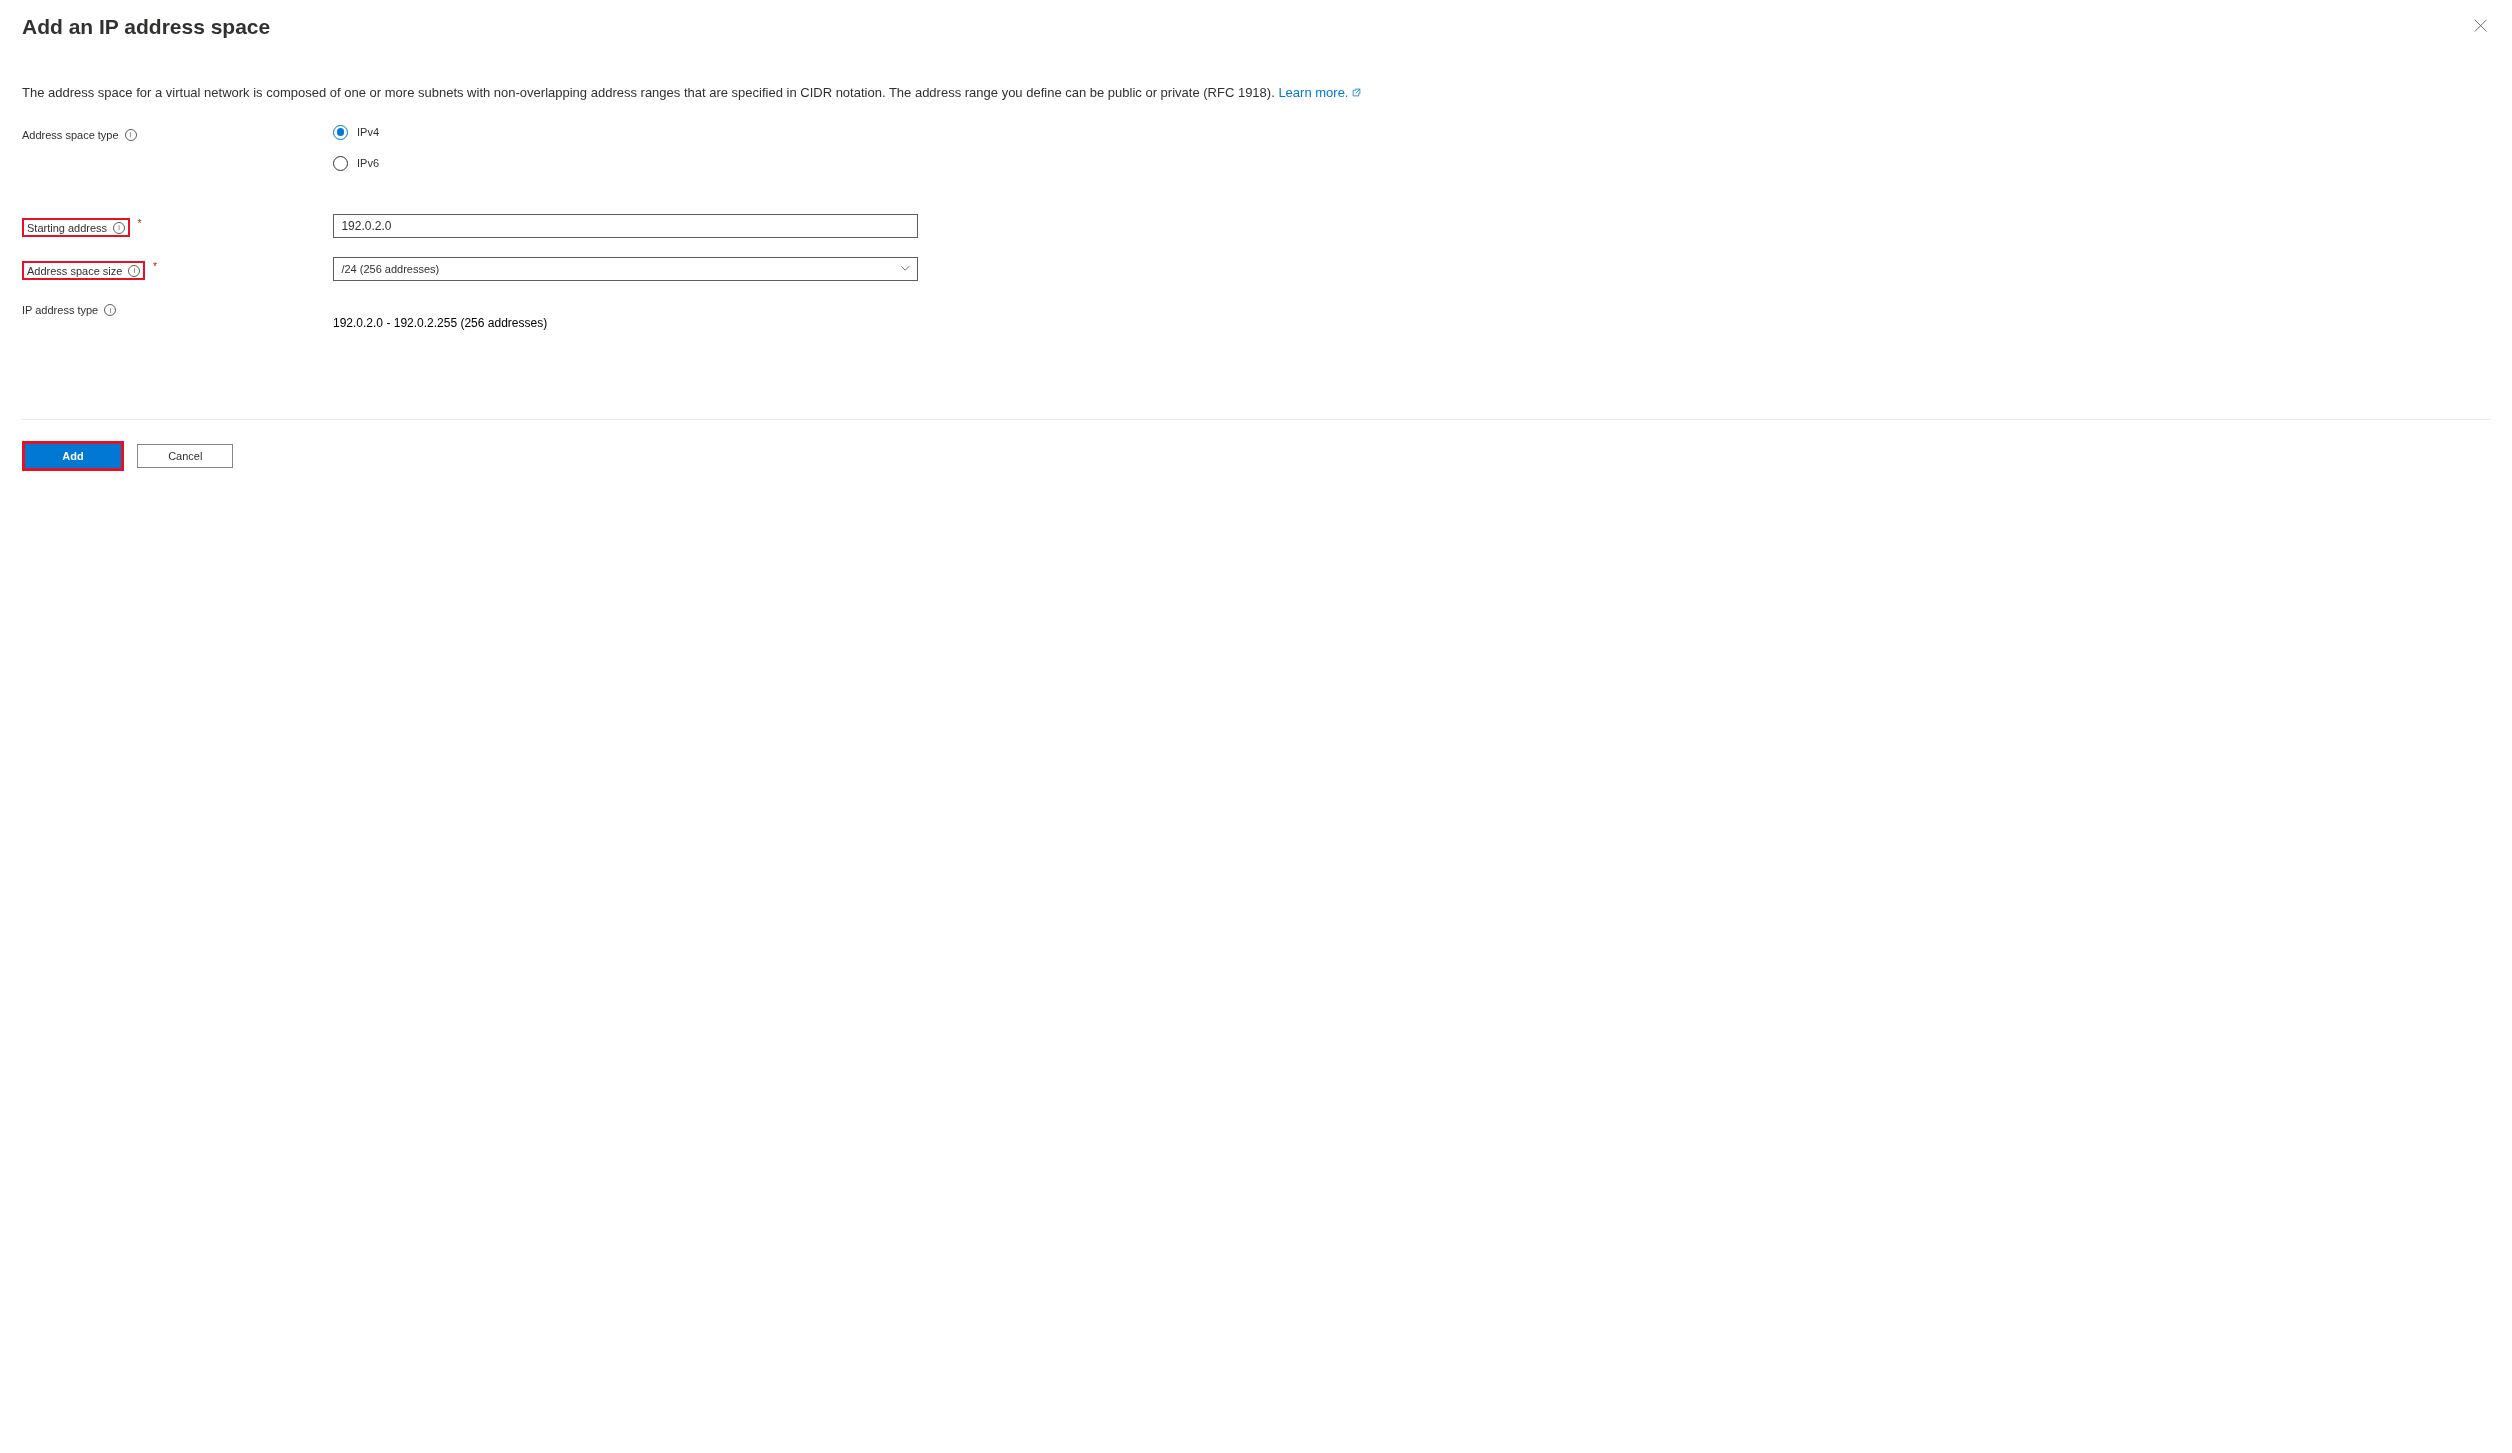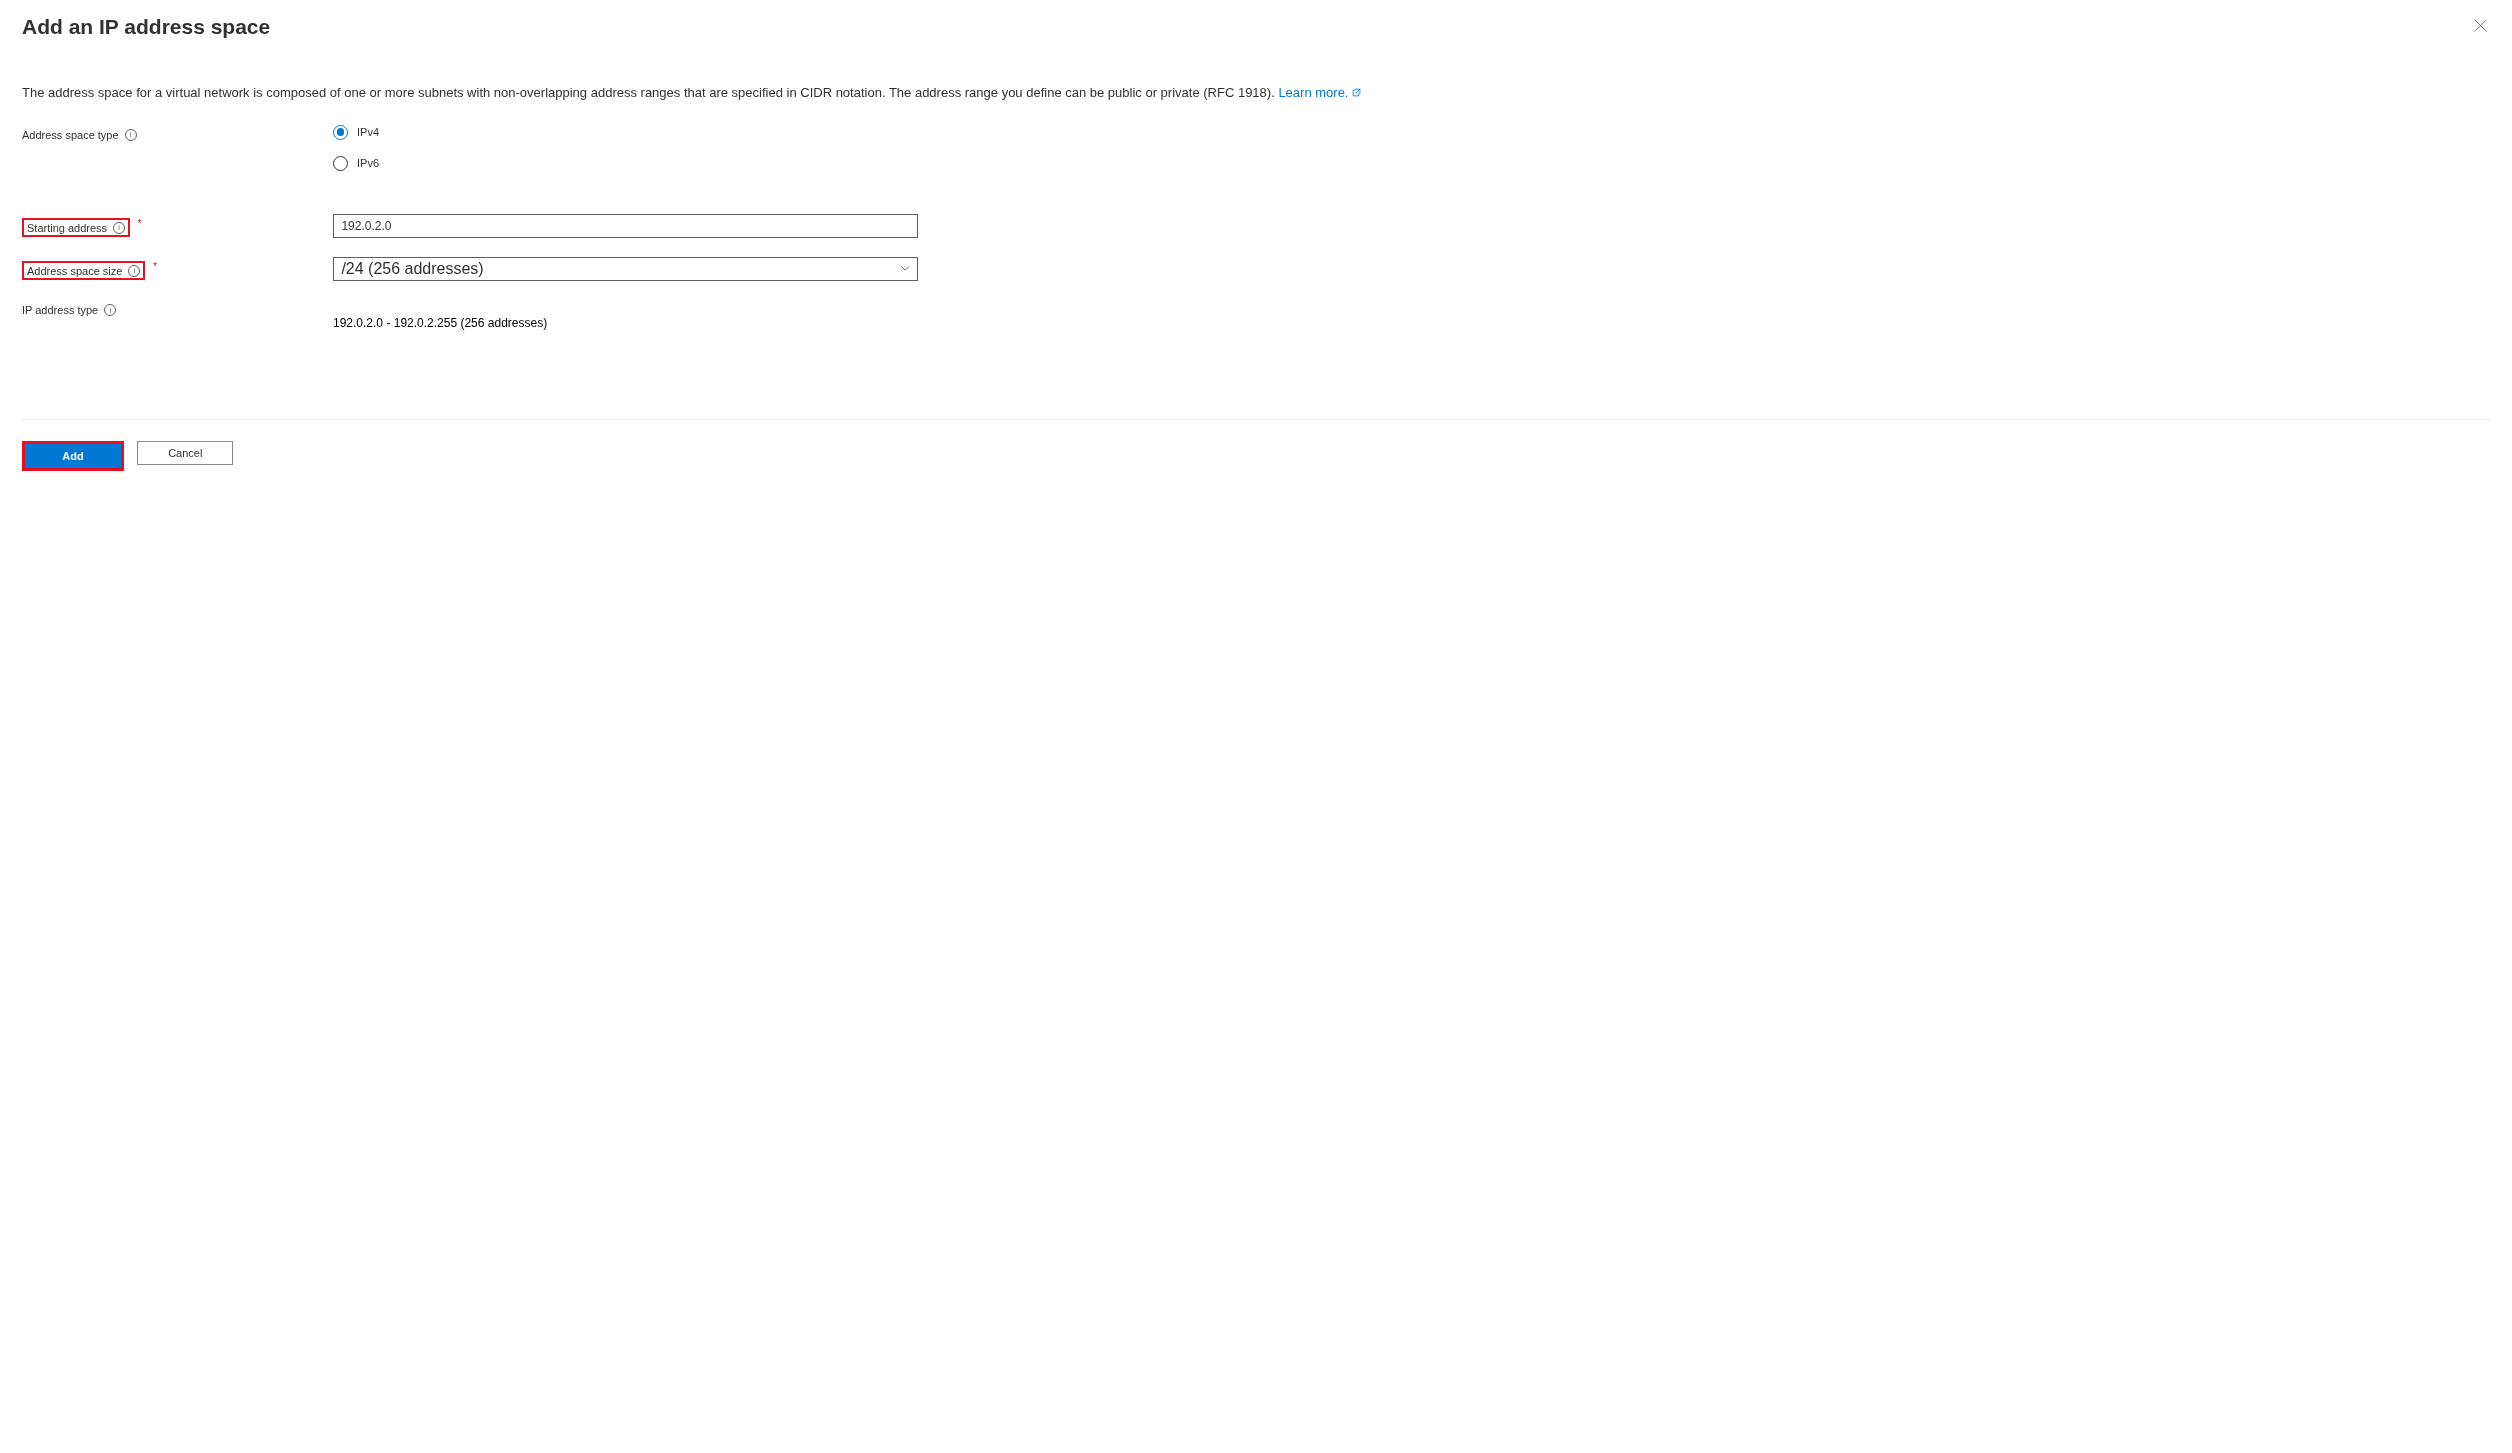--- a/index.html
+++ b/index.html
@@ -126,21 +126,21 @@
     }
     .select-wrapper {
       position: relative;
       width: 100%;
     }
     .select-input {
       width: 100%;
       height: 24px;
       border: 0.7px solid #605e5c;
       padding: 0 22px 0 7.4px;
-      font-size: 16px;
+      font-size: 11px;
       font-family: inherit;
       color: #323130;
       background: #ffffff;
       appearance: none;
       cursor: pointer;
       text-align: left;
     }
     .chevron {
       position: absolute;
       right: 7.4px;
@@ -162,21 +162,21 @@
       gap: 6px;
     }
     .footer-sep {
       border: none;
       border-top: 0.7px solid #edebe9;
       margin-top: 89px;
       margin-bottom: 21px;
     }
     .footer {
       display: flex;
-      align-items: flex-start;
+      align-items: center;
       gap: 13.3px;
     }
     .btn {
       height: 24px;
       padding: 0 15px;
       font-size: 11px;
       font-family: inherit;
       cursor: pointer;
       border: 0.7px solid #8a8886;
       background: #ffffff;

